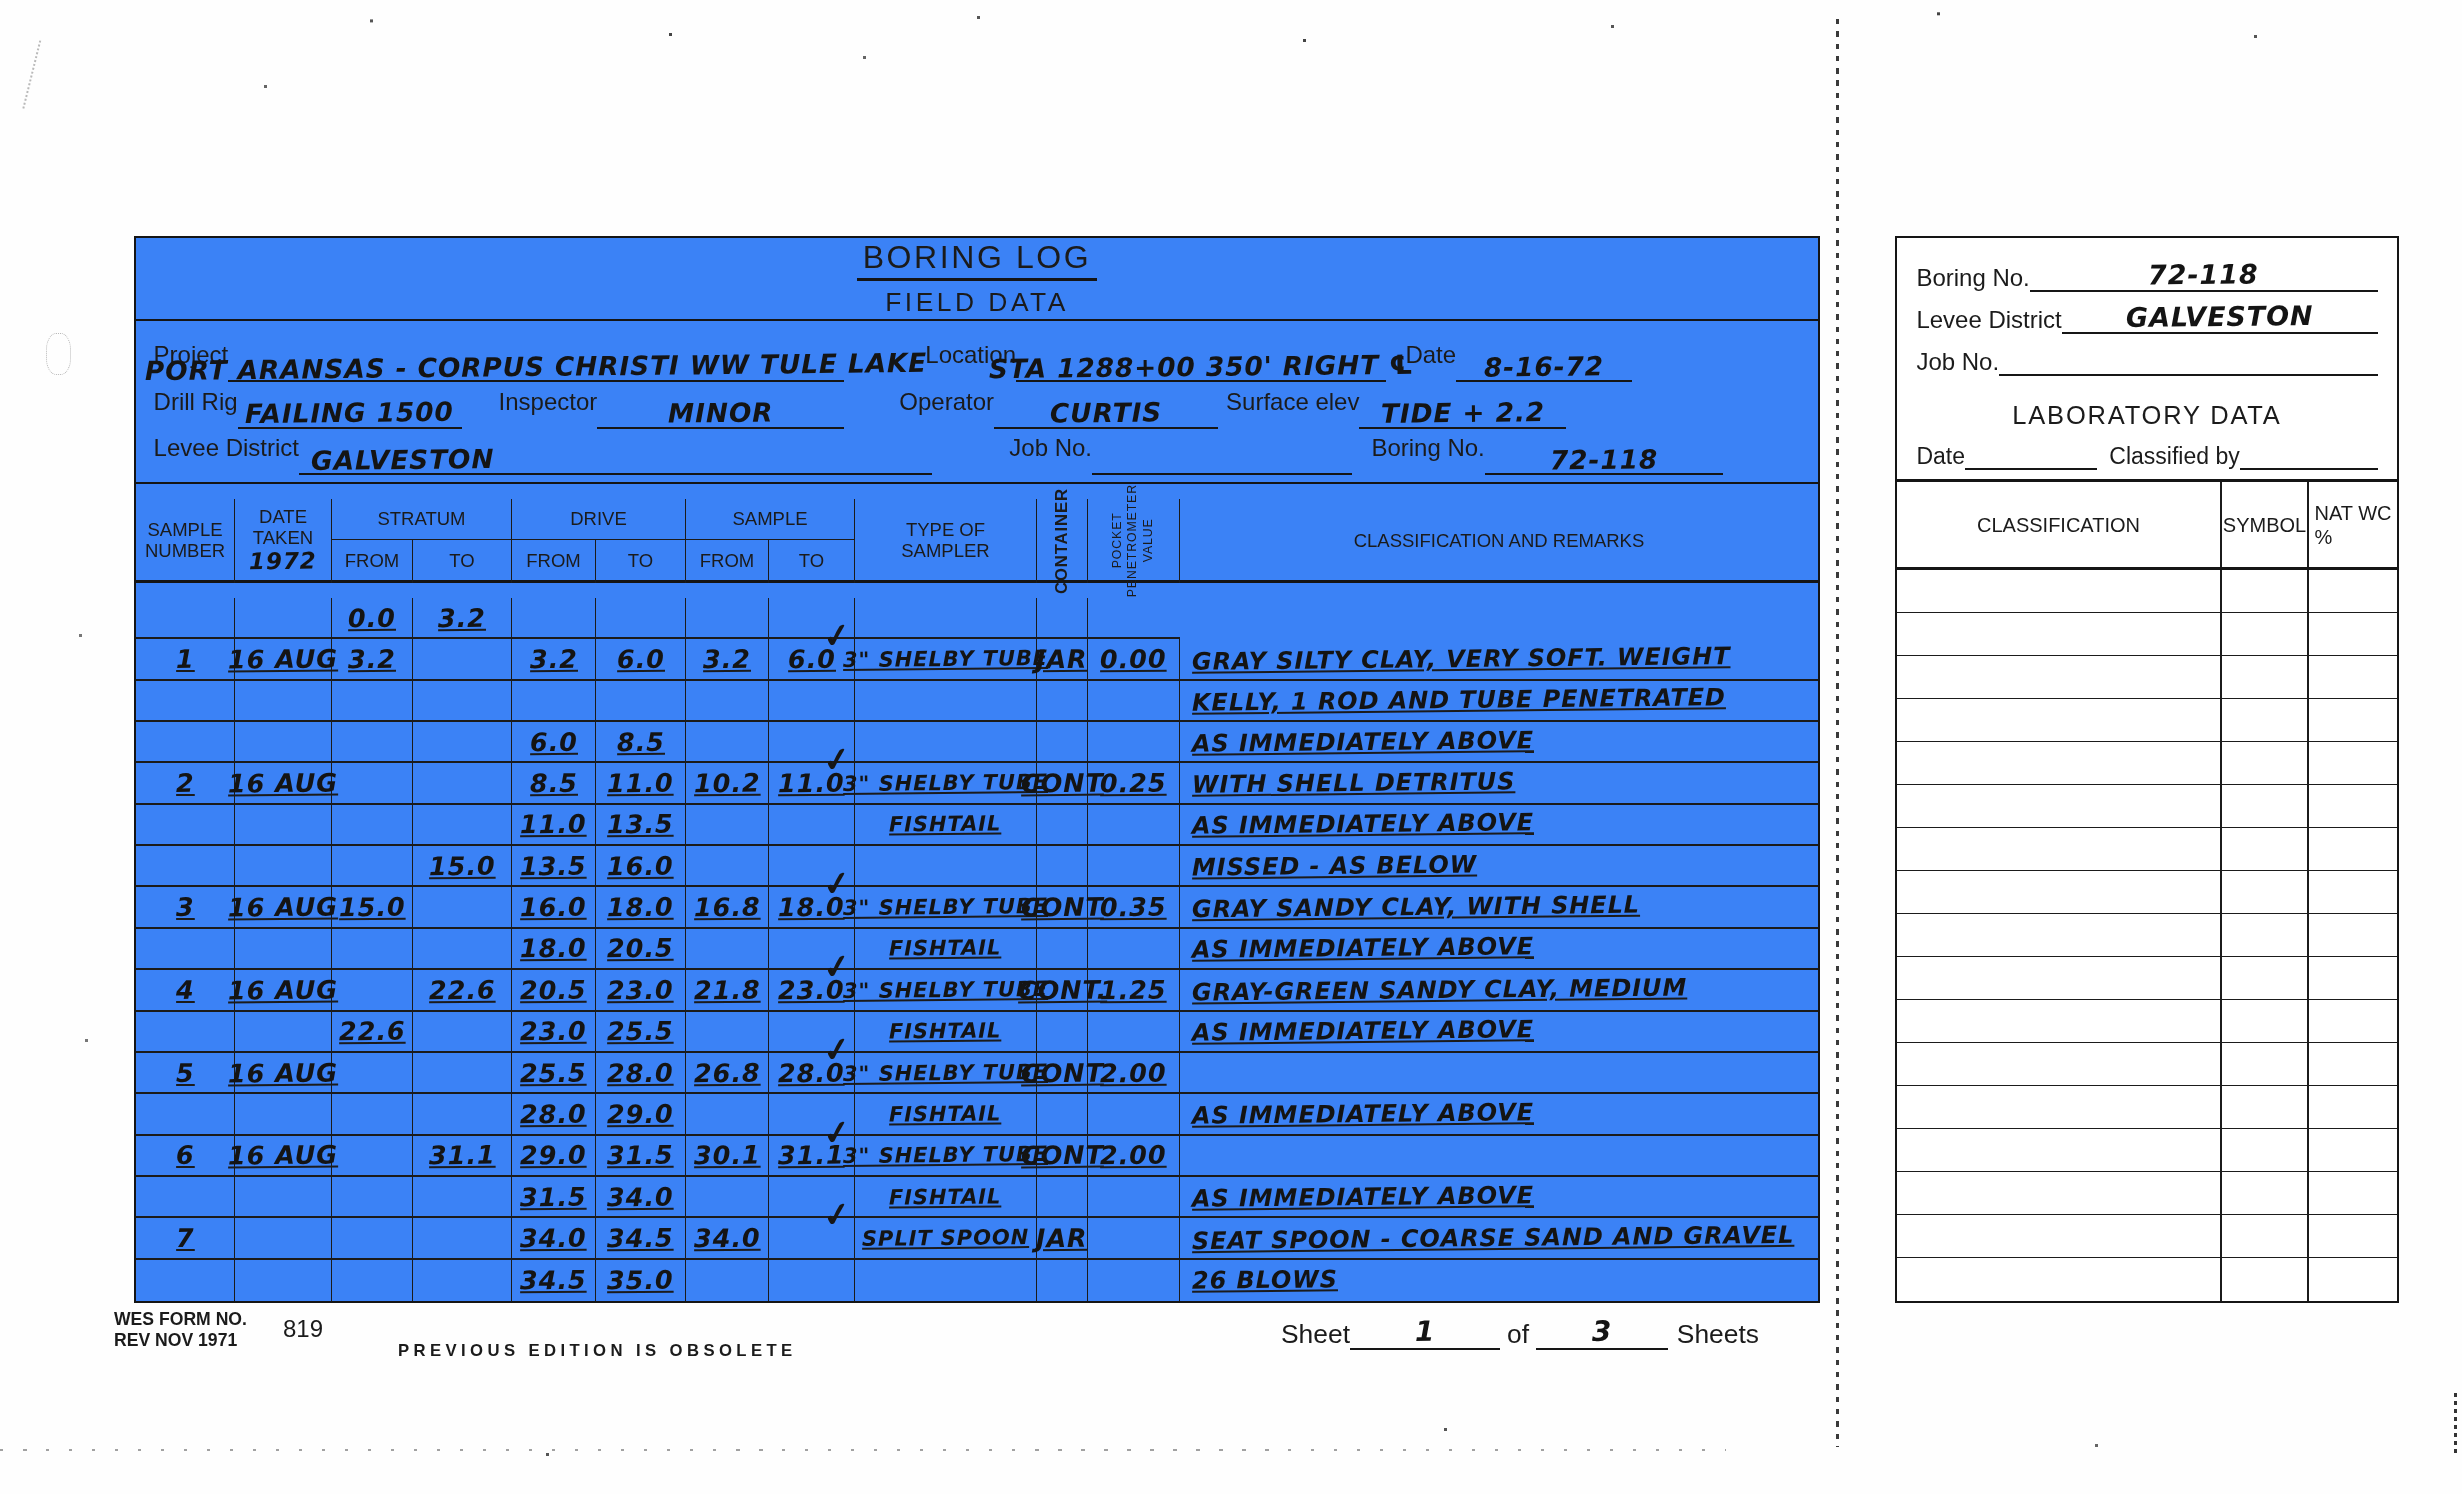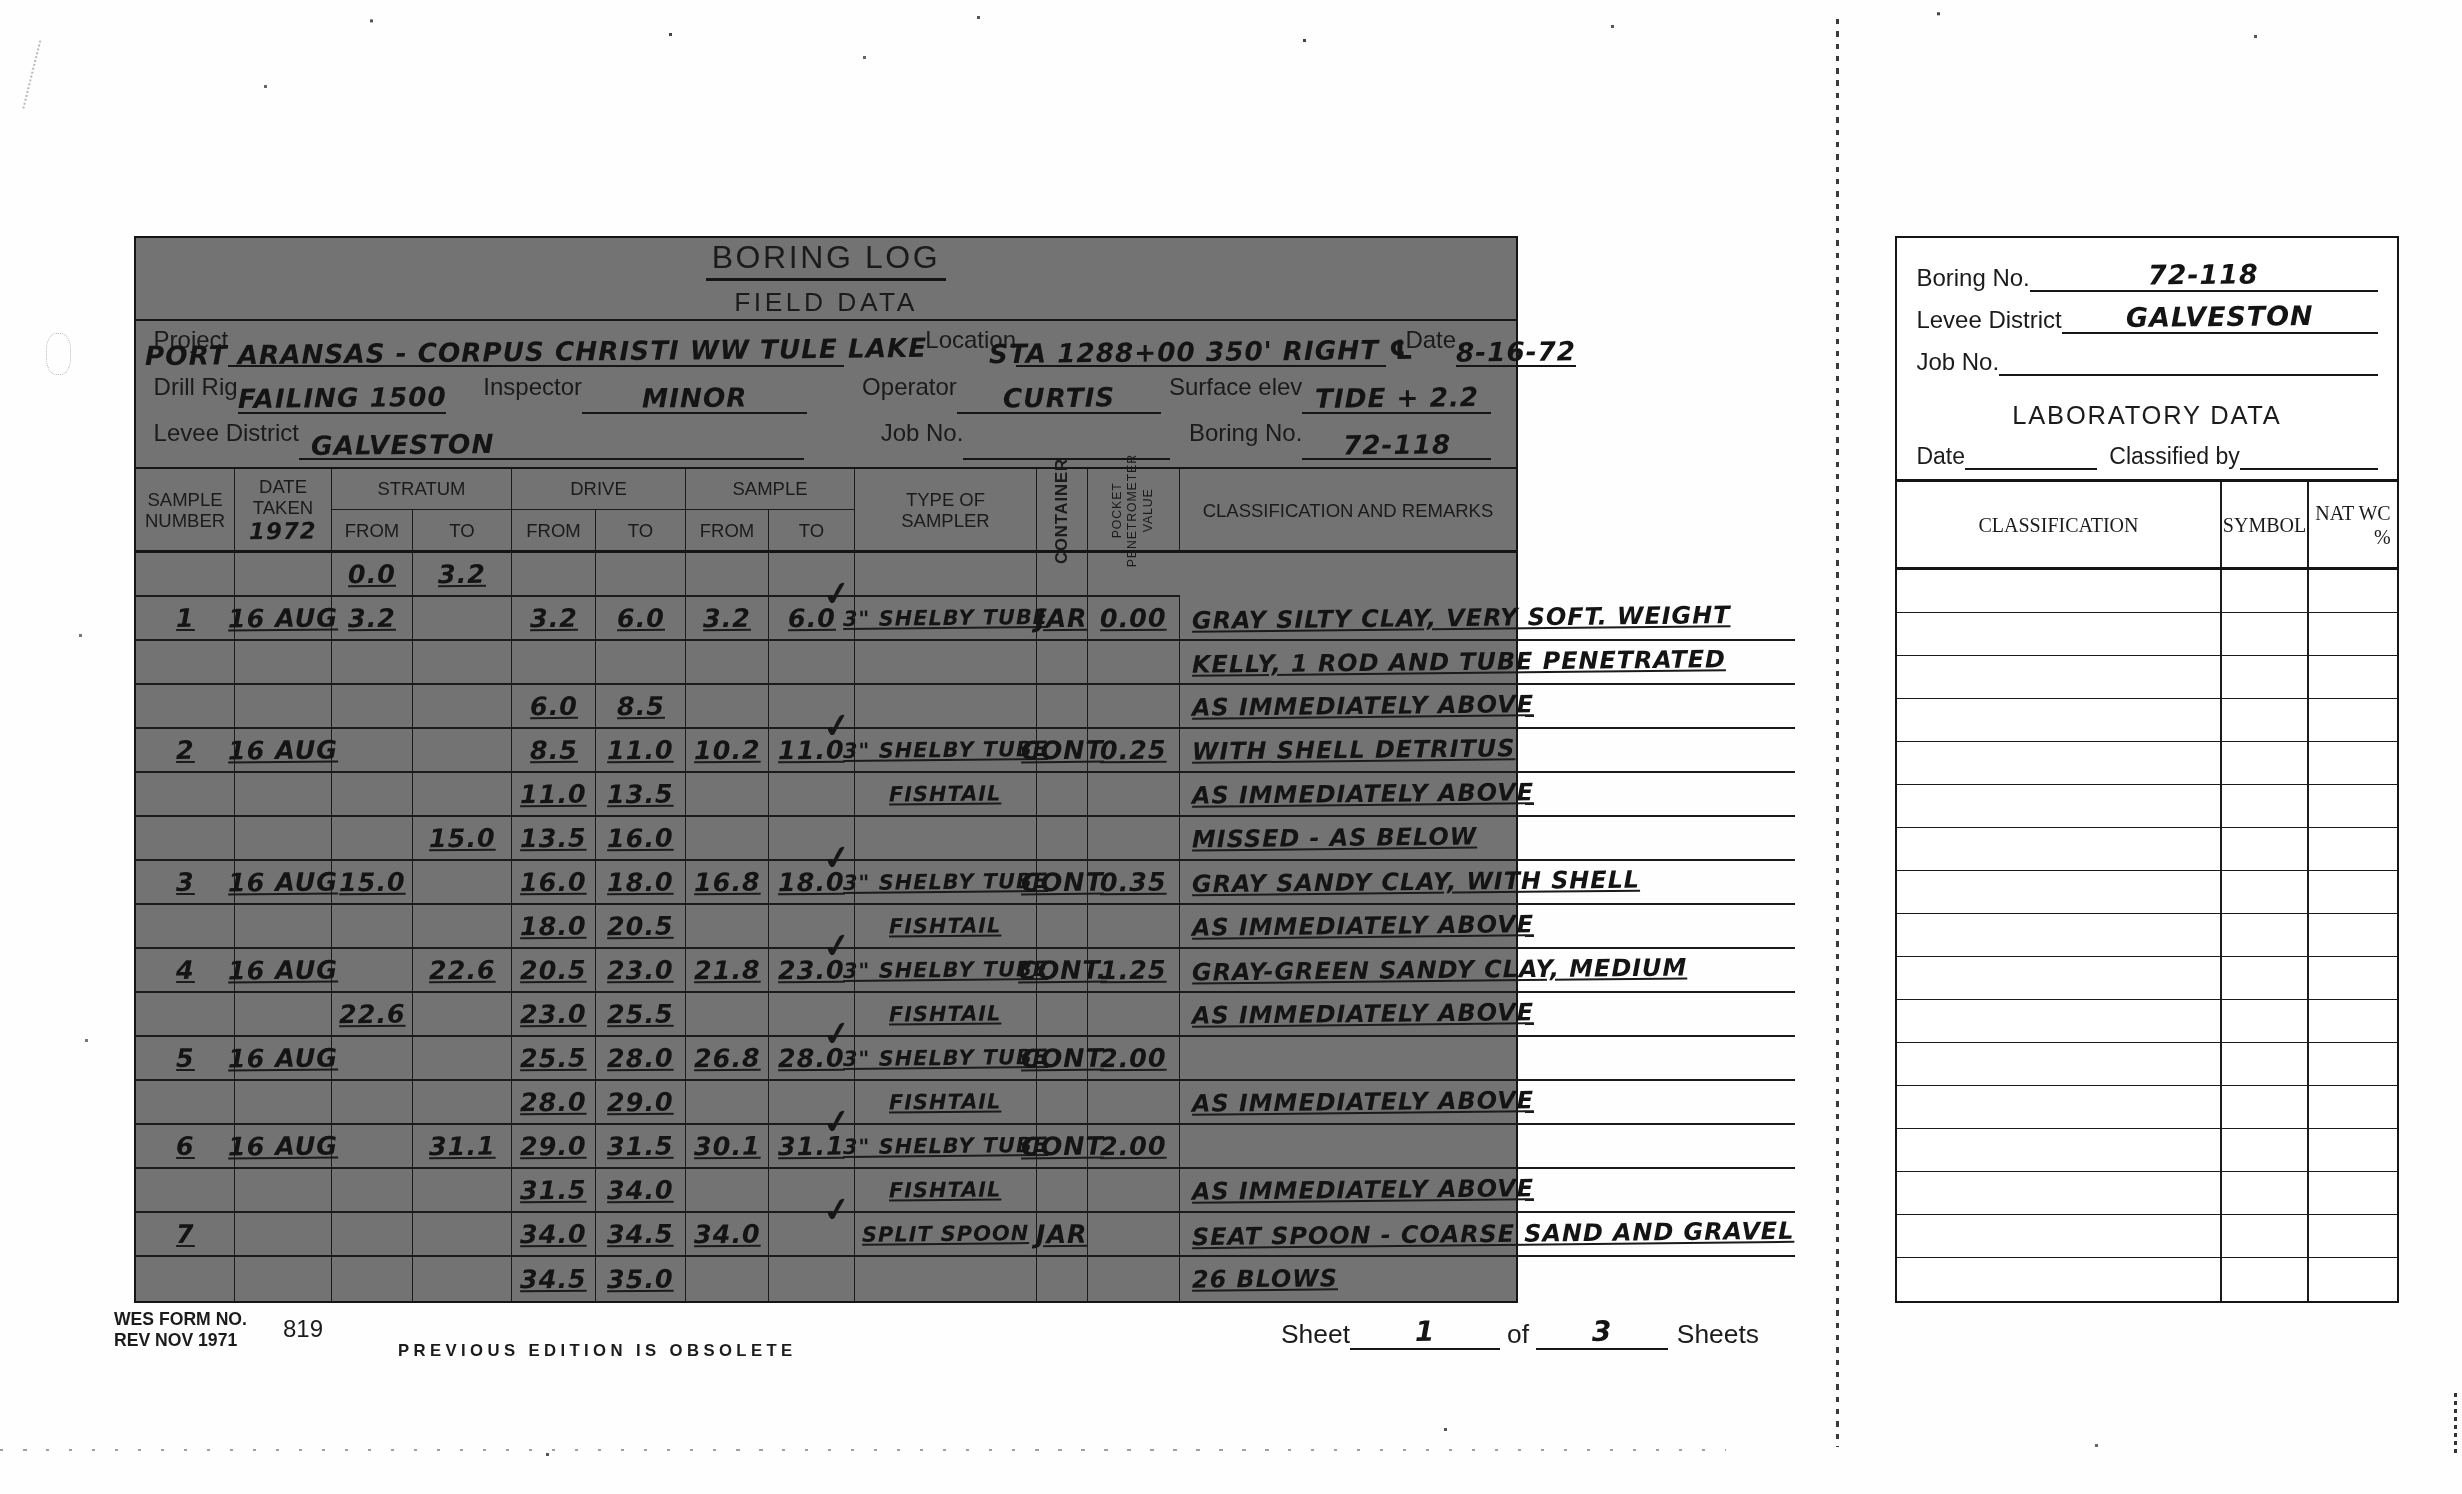--- a/index.html
+++ b/index.html
@@ -4,22 +4,22 @@
 <style>
   html,body{margin:0;padding:0;background:#e8e8e4;}
   .page{position:relative;width:2462px;height:1495px;background:#fefefe;overflow:hidden;
         font-family:"Liberation Sans",sans-serif;color:#1b1b1b;}
   
   .pre{white-space:pre-line;}
   .hw{font-family:"DejaVu Sans",sans-serif;font-style:italic;font-weight:600;
       letter-spacing:0.9px;color:#141414;transform:rotate(-0.6deg);}
   .ul{border-bottom:2.6px solid #161616;display:inline-flex;align-items:flex-end;justify-content:center;}
   
-  .form-panel{position:absolute;left:134px;top:236px;width:1384px;height:1067px;
-              border:2.6px solid #151515;box-sizing:border-box;display:flex;flex-direction:column;background:#737373;}
+  .form-panel{position:absolute;left:134px;top:236px;width:1686px;height:1067px;
+              border:2.6px solid #151515;box-sizing:border-box;display:flex;flex-direction:column;background:#3b82f6;gap:15px;}
   .title-block{height:81px;border-bottom:2.6px solid #151515;display:flex;flex-direction:column;
                align-items:center;justify-content:center;}
   .title-main{font-size:32px;letter-spacing:2.6px;border-bottom:3.5px solid #151515;padding:0 5.3px 1.8px;}
   .title-sub{font-size:26.4px;letter-spacing:3.5px;margin-top:5.3px;}
   .info-block{height:148px;border-bottom:2.6px solid #151515;box-sizing:border-box;
               padding:5.3px 25px 3.5px 17.6px;display:flex;flex-direction:column;justify-content:space-between;}
   .info-line{display:flex;align-items:flex-start;height:44px;font-size:24px;}
   .info-line .lbl{white-space:nowrap;padding-bottom:1.8px;}
   .info-line .ul{height:39px;}
   .info-line .hw{font-size:26.4px;line-height:26.4px;white-space:nowrap;}
@@ -59,21 +59,21 @@
              box-sizing:border-box;display:flex;flex-direction:column;background:#fff;}
   .lab-head{height:244px;border-bottom:3.5px solid #151515;box-sizing:border-box;
             padding:12.3px 19.4px 8.8px;display:flex;flex-direction:column;}
   .lab-line{display:flex;align-items:flex-end;height:46px;font-size:24px;}
   .lab-line .ul{flex:1;height:40px;}
   .lab-line .hw{font-size:27px;white-space:nowrap;}
   .lab-title{text-align:center;font-size:25.5px;letter-spacing:1.8px;margin-top:25px;}
   .lab-bottom{display:flex;align-items:flex-end;height:48px;font-size:23px;margin-top:auto;}
   .lab-bottom .ul{height:37px;}
   .lab-thead{height:88px;border-bottom:3.5px solid #151515;box-sizing:border-box;display:grid;
-             grid-template-columns:325px 87px 1fr;font-size:20px;text-align:right;font-family:Liberation Serif, serif;}
+             grid-template-columns:325px 87px 1fr;font-size:20px;text-align:left;}
   .lab-thead .hc{border-right:2.6px solid #1b1b1b;display:flex;align-items:center;justify-content:center;line-height:1.2;}
   .lab-thead .hc:last-child{border-right:none;}
   .lab-body{flex:1;display:grid;grid-template-rows:repeat(17,1fr);}
   .lab-row{display:grid;grid-template-columns:325px 87px 1fr;}
   .lab-cell{border-right:2.6px solid #1b1b1b;border-bottom:1.8px solid #1b1b1b;box-sizing:border-box;}
   .lab-cell:last-child{border-right:none;}
   .lab-row:last-child .lab-cell{border-bottom:none;}
   
   .perforation{position:absolute;left:1836px;top:19.4px;width:2.6px;height:1428px;
                background:repeating-linear-gradient(to bottom,#3a3a3a 0 5.3px,transparent 5.3px 12.3px);}

